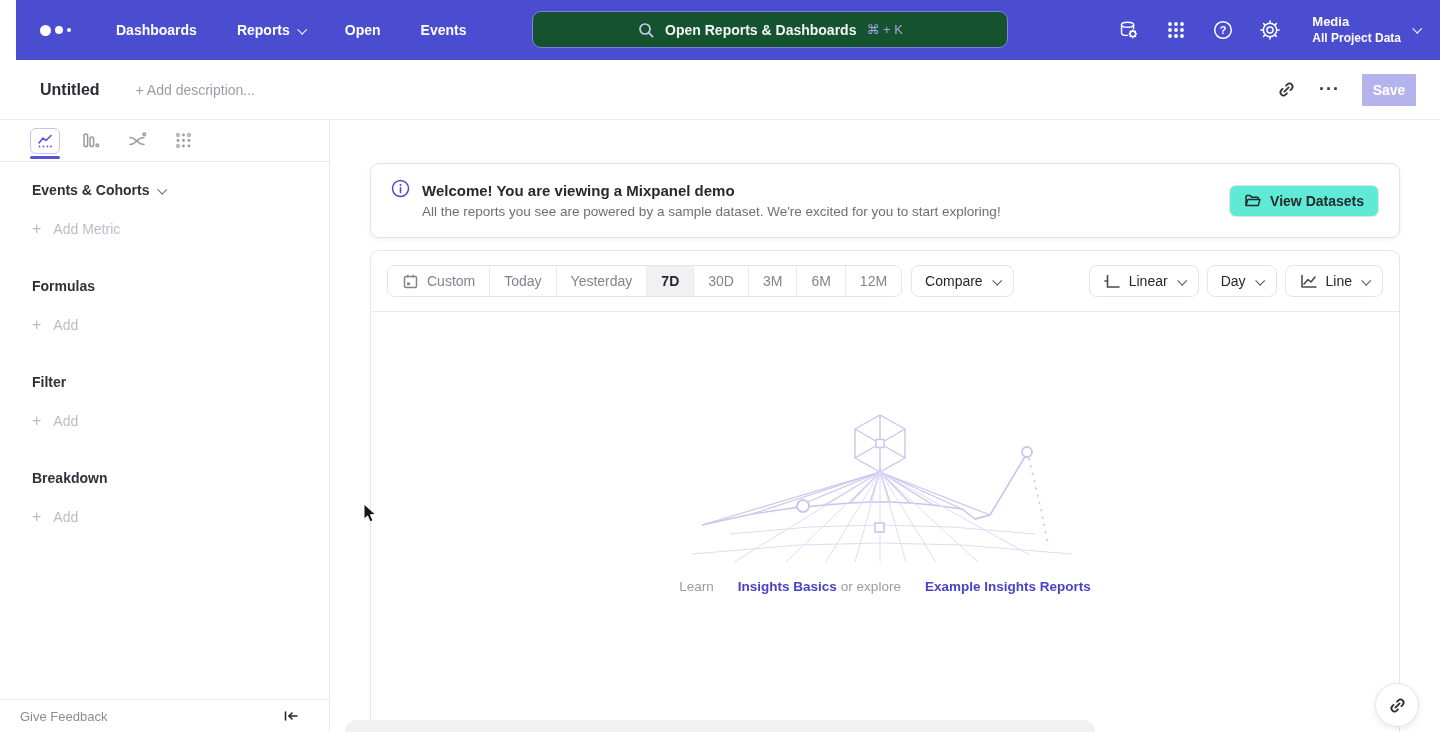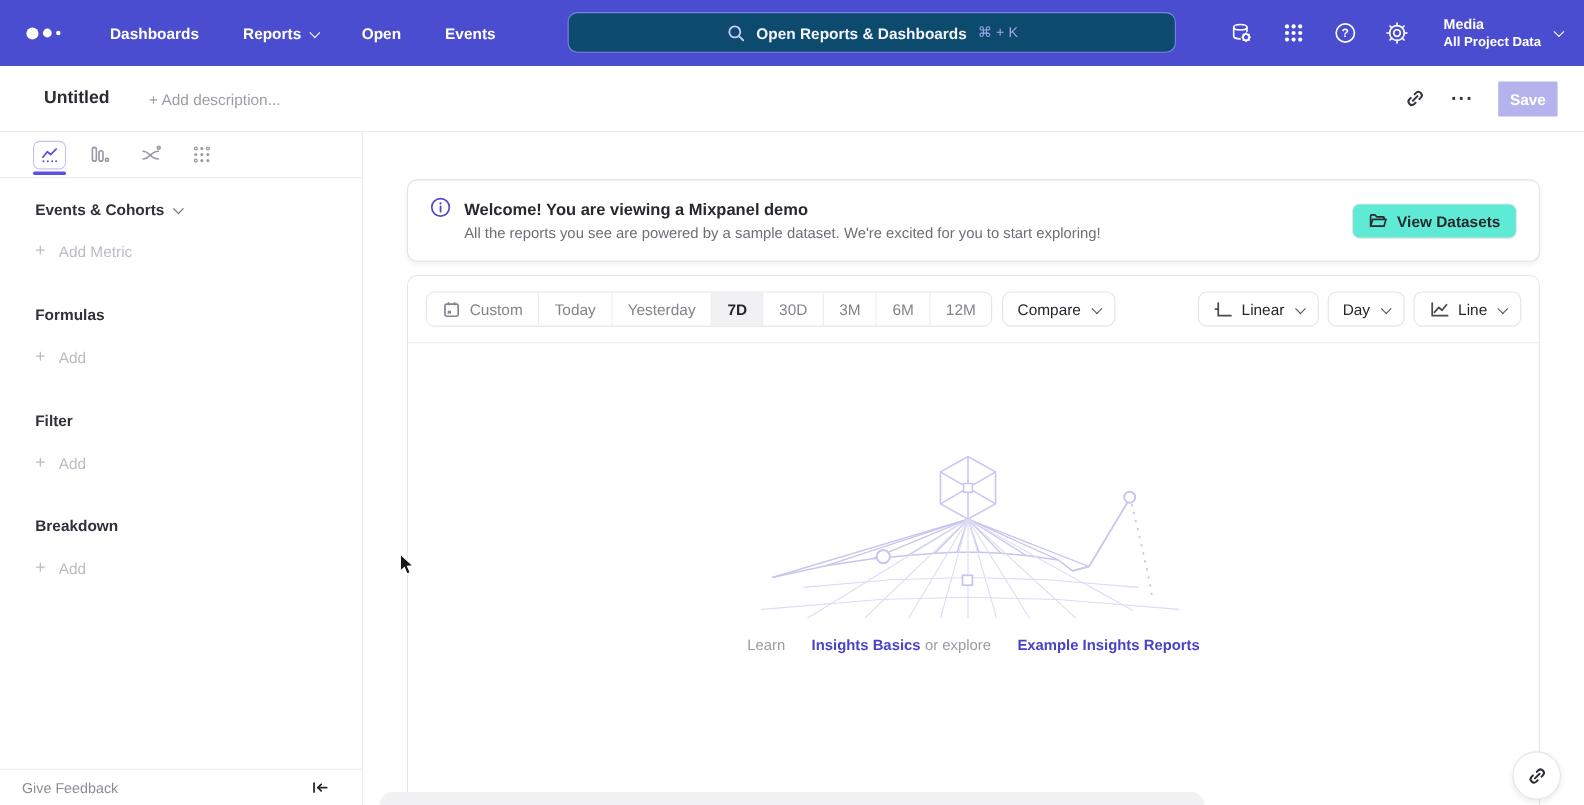--- a/index.html
+++ b/index.html
@@ -1,29 +1,29 @@
 <!DOCTYPE html>
 <html><head>
 <meta charset="utf-8">
 <style>
   * { margin:0; padding:0; box-sizing:border-box; }
   html,body { width:1440px; height:732px; overflow:hidden; background:#fff;
     font-family:"Liberation Sans","DejaVu Sans",sans-serif; }
 
   
-  .topnav { position:relative; height:60px; background:#4b4dd1; display:flex; align-items:center; }
+  .topnav { position:relative; height:60px; background:#4b4dd1; display:flex; align-items:center;margin-left:16px; }
   .logo { display:flex; align-items:center; gap:4px; margin-left:24px; width:40px; }
   .logo i { display:block; background:#fff; border-radius:50%; }
   .logo .d1{width:11px;height:11px;} .logo .d2{width:8px;height:8px;} .logo .d3{width:4px;height:4px;}
   .nav-items { display:flex; align-items:center; margin-left:36px; gap:40px; }
   .nav-item { color:#fff; font-size:14px; font-weight:600; display:flex; align-items:center; cursor:pointer; }
   .chev { width:7px; height:7px; border-right:1.6px solid currentColor; border-bottom:1.6px solid currentColor;
     transform:rotate(45deg) translateY(-1px); display:inline-block; margin-left:8px; }
-  .searchbar { position:absolute; left:516px; top:11px; width:553px; height:37px;
-    background:#0c4a6e; border:1px solid #7e80e2; border-radius:9px;
+  .searchbar { position:absolute; left:516px; top:11px; width:476px; height:37px;
+    background:#14532d; border:1px solid #7e80e2; border-radius:9px;
     display:flex; align-items:center; justify-content:center; gap:10px; cursor:text; }
   .searchbar .ph { color:#f4f4fd; font-size:14px; font-weight:600; }
   .searchbar .sc { color:#a3a5ee; font-size:13px; }
   .nav-right { position:absolute; right:20px; top:0; height:60px; display:flex; align-items:center; gap:25px; }
   .nav-icon { width:22px; height:22px; display:flex; align-items:center; justify-content:center; cursor:pointer; }
   .project { display:flex; align-items:center; color:#fff; cursor:pointer; margin-left:6px; }
   .project-names { display:flex; flex-direction:column; line-height:1.3; }
   .project-name { font-size:13px; font-weight:700; }
   .project-scope { font-size:12px; font-weight:600; }
   .project .chev { margin-left:12px; }

